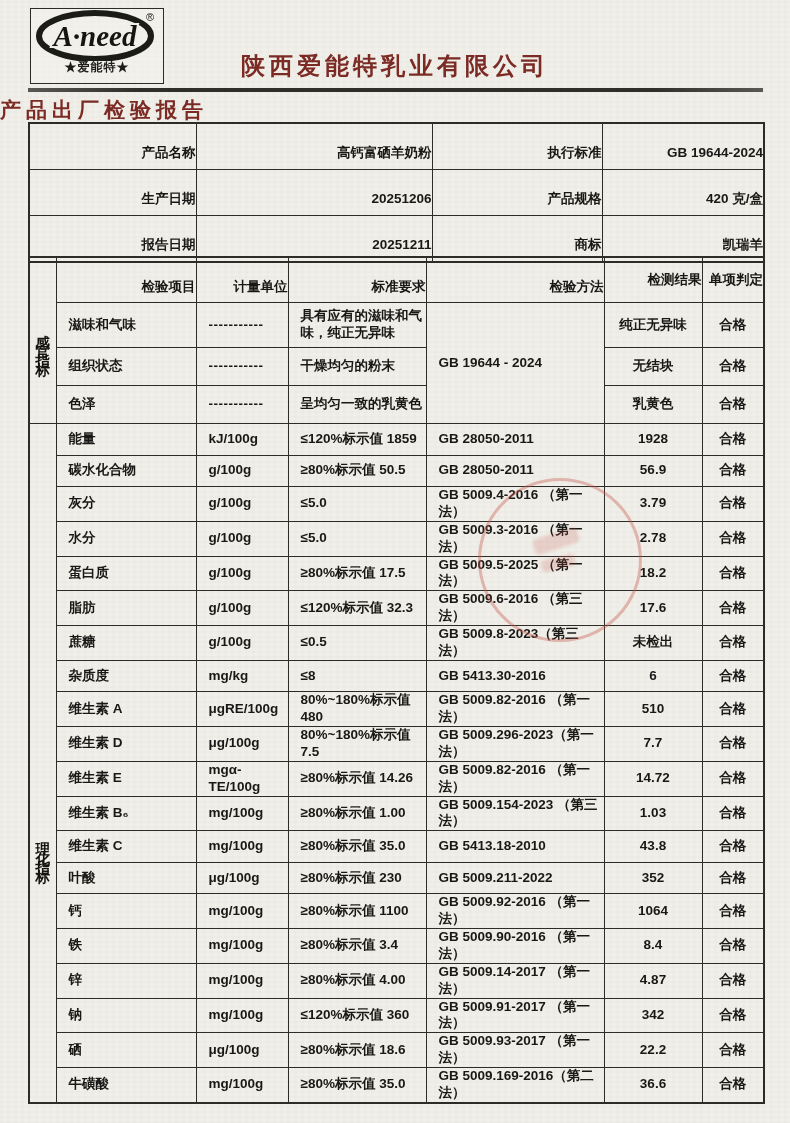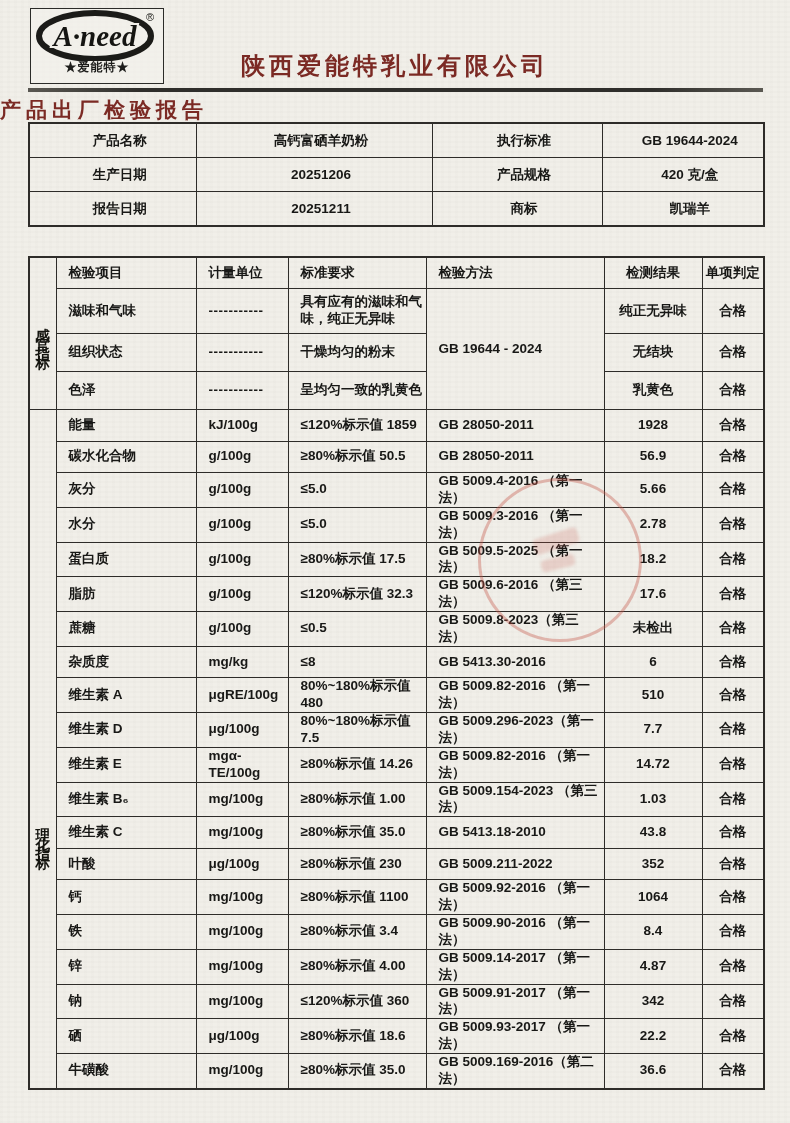--- a/index.html
+++ b/index.html
@@ -51,26 +51,26 @@
   table{border-collapse:collapse;table-layout:fixed;}
   .info-table{position:absolute;left:28px;top:122px;width:735px;}
   .main-table{position:absolute;left:28px;top:256px;width:735px;}
   .info-table td,.main-table td,.main-table th{
     border:1.4px solid #2e2c29;
     font-size:13.5px;font-weight:600;color:#181816;
     overflow:hidden;
   }
   .info-table{border:2px solid #2e2c29;}
   .main-table{border:2px solid #2e2c29;}
-  .info-table td{height:33px;padding:0 0 0 14px;text-align:center;vertical-align:middle;}
+  .info-table td{height:33px;padding:12px 0 0 14px;text-align:right;vertical-align:middle;}
   .main-table th{
-    height:30px;text-align:left;padding:0 0 0 12px;vertical-align:middle;
+    height:30px;text-align:right;padding:14px 0 0 12px;vertical-align:middle;
     font-size:13.5px;font-weight:700;
   }
-  .main-table th.ctr{text-align:center;padding:0;}
+  .main-table th.ctr{text-align:right;padding:0;}
   .main-table td{padding:0 2px 0 12px;vertical-align:middle;line-height:1.25;}
   .main-table td.ctr{text-align:center;padding:0 2px;}
   .main-table tr.sense-row td{height:37px;}
   .main-table tr.sense-row-first td{height:44px;}
   .main-table tr.phys-row td{height:30.5px;}
   td.vert{
     text-align:center;padding:0;
     font-weight:700;font-size:14.5px;color:#14140f;
   }
   td.vert .vtext{
@@ -202,21 +202,21 @@
           <td>≥80%标示值 50.5</td>
           <td>GB 28050-2011</td>
           <td class="ctr">56.9</td>
           <td class="ctr">合格</td>
         </tr>
         <tr class="phys-row">
           <td>灰分</td>
           <td>g/100g</td>
           <td>≤5.0</td>
           <td>GB 5009.4-2016 （第一法）</td>
-          <td class="ctr">5.66</td>
+          <td class="ctr">3.79</td>
           <td class="ctr">合格</td>
         </tr>
         <tr class="phys-row">
           <td>水分</td>
           <td>g/100g</td>
           <td>≤5.0</td>
           <td>GB 5009.3-2016 （第一法）</td>
           <td class="ctr">2.78</td>
           <td class="ctr">合格</td>
         </tr>

